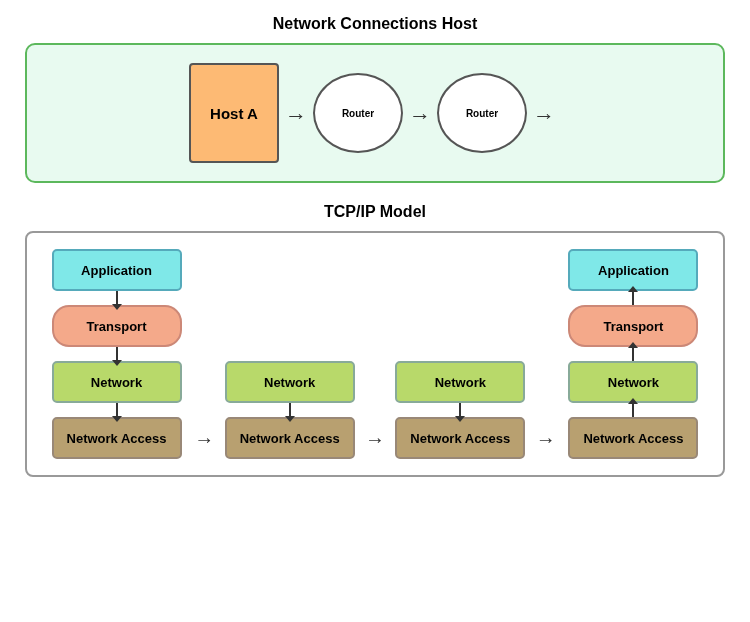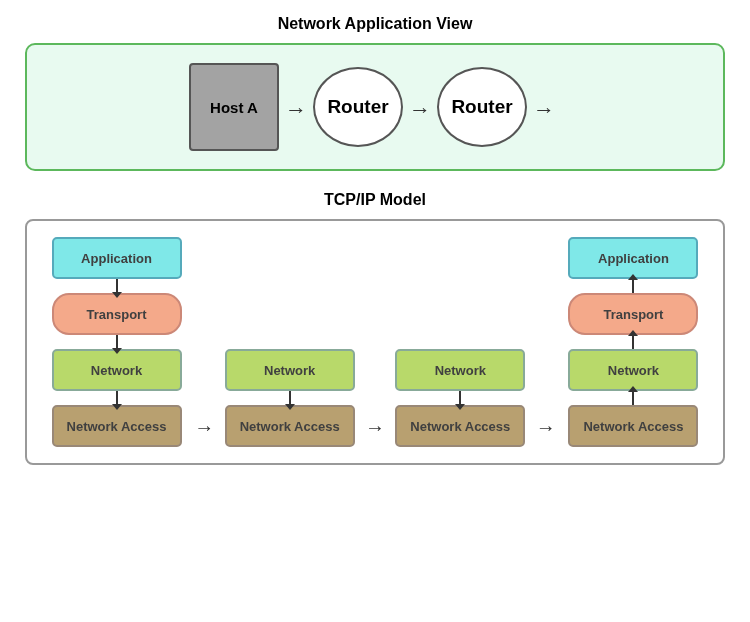--- a/index.html
+++ b/index.html
@@ -32,43 +32,43 @@
       padding: 18px 20px;
       display: flex;
       align-items: center;
       justify-content: center;
       gap: 0;
       margin-bottom: 20px;
     }
 
     .host-box {
       width: 90px;
-      height: 88px;
-      background: #a3a3a3;
+      height: 100px;
+      background: #fdba74;
       border: 2px solid #555;
       border-radius: 4px;
       display: flex;
       align-items: center;
       justify-content: center;
       font-size: 15px;
       font-weight: 600;
       color: #000;
       text-align: right;
     }
 
     .router-circle {
       width: 90px;
       height: 80px;
       background: #fff;
       border: 2px solid #555;
       border-radius: 50%;
       display: flex;
       align-items: center;
       justify-content: center;
-      font-size: 19px;
+      font-size: 10px;
       font-weight: 600;
       color: #000;
     }
 
     .arrow-right {
       display: flex;
       align-items: center;
       color: #333;
       font-size: 22px;
       margin: 0 6px;
@@ -114,21 +114,21 @@
     .layer-box {
       width: 130px;
       height: 42px;
       border: 2px solid #777;
       border-radius: 5px;
       display: flex;
       align-items: center;
       justify-content: center;
       font-size: 13px;
       font-weight: 600;
-      color: #404040;
+      color: #000000;
       text-align: center;
     }
 
     .layer-app    { background: #7FE8E8; border-color: #5ab; }
     .layer-transport { background: #F4A98A; border-color: #c87; border-radius: 17px; }
     .layer-network   { background: #B8D96A; border-color: #8a9; }
     .layer-netaccess { background: #B8A070; border-color: #987; text-align: right; }
 
     
     .v-arrow-down {
@@ -179,21 +179,21 @@
       visibility: hidden;
     }
     .spacer-sm {
       height: 14px;
       visibility: hidden;
     }
   </style>
 </head>
 <body>
 
-<div class="section-title">Network Application View</div>
+<div class="section-title">Network Connections Host</div>
 
 <div class="network-connections">
   <div class="host-box">Host A</div>
   <div class="arrow-right">→</div>
   <div class="router-circle">Router</div>
   <div class="arrow-right">→</div>
   <div class="router-circle">Router</div>
   <div class="arrow-right">→</div>
 </div>
 

